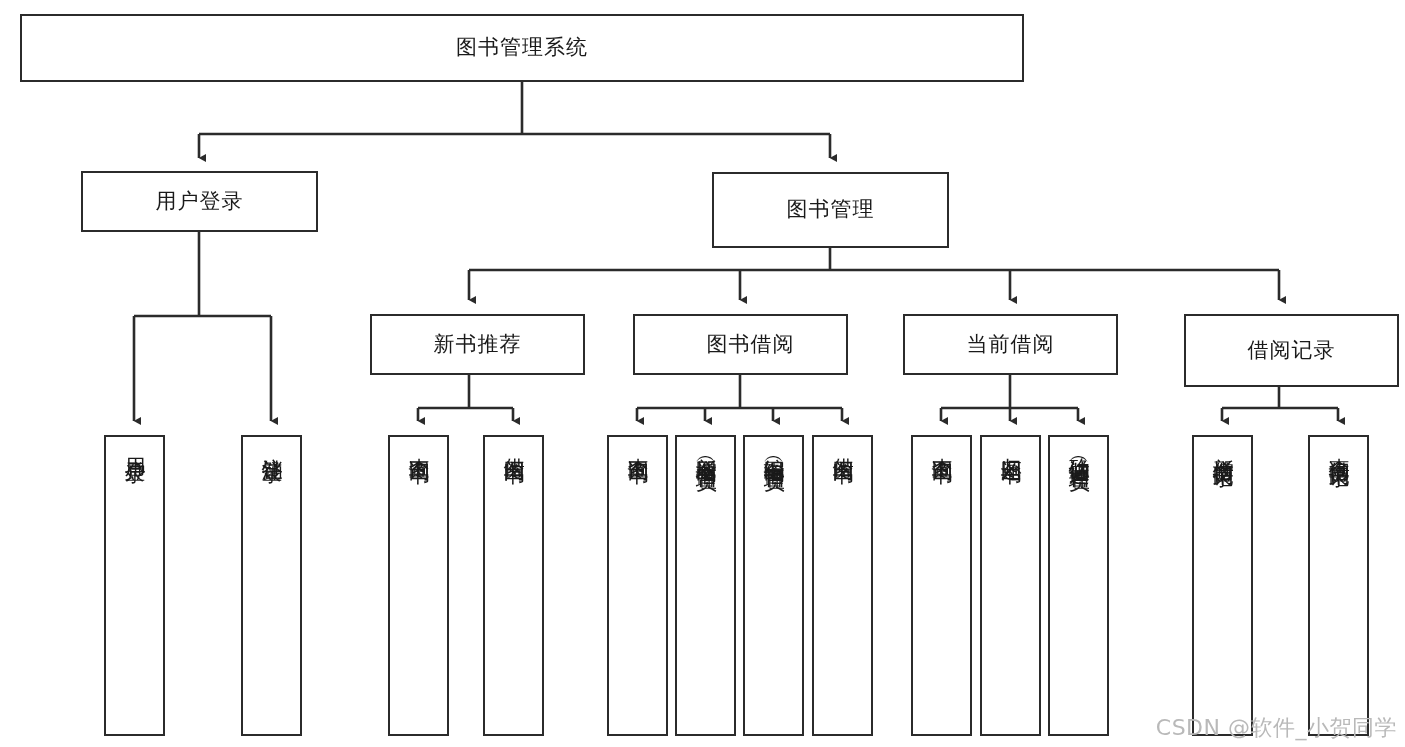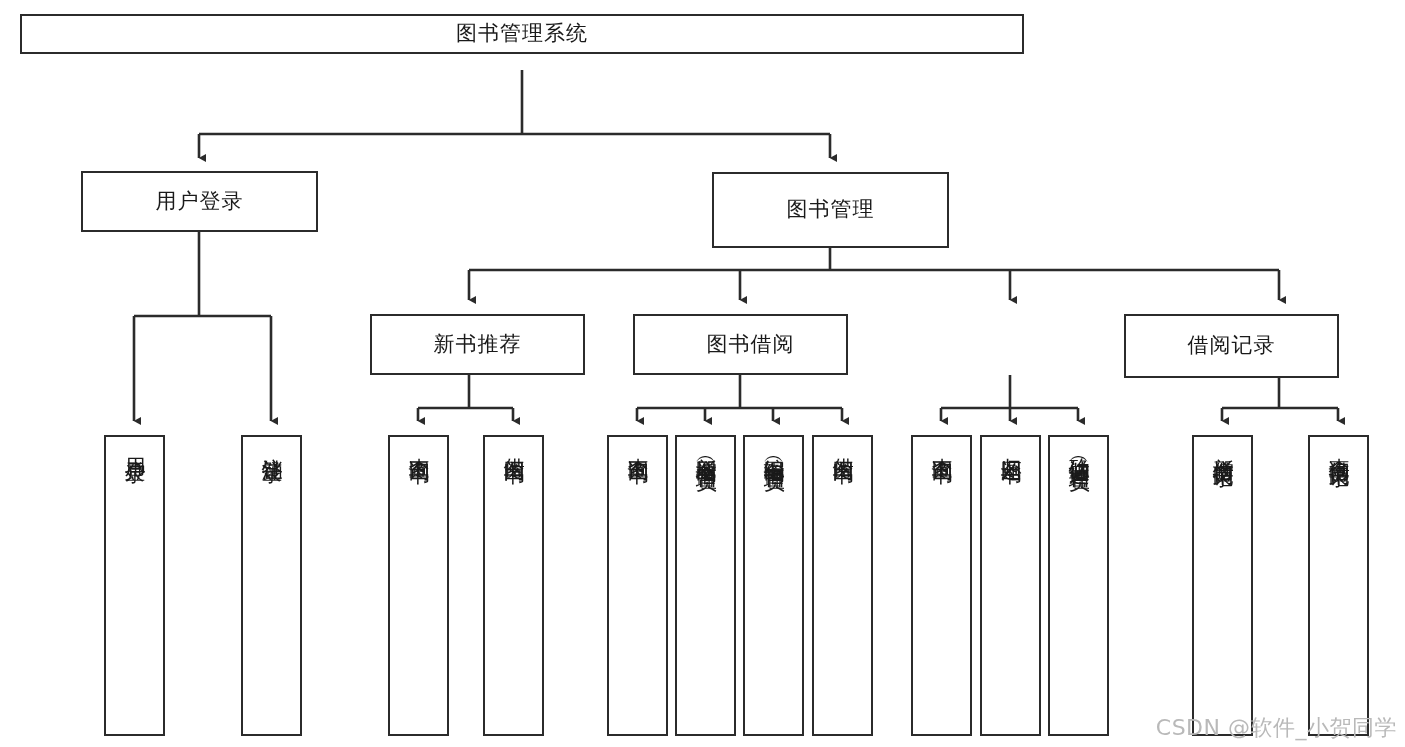--- a/index.html
+++ b/index.html
@@ -115,42 +115,45 @@
       <path d="M 1010 408 L 1010 421" marker-end="url(#arrow)"></path>
       <path d="M 1078 408 L 1078 421" marker-end="url(#arrow)"></path>
 
       <path d="M 1279 375 L 1279 408"></path>
       <path d="M 1222 408 L 1338 408"></path>
       <path d="M 1222 408 L 1222 421" marker-end="url(#arrow)"></path>
       <path d="M 1338 408 L 1338 421" marker-end="url(#arrow)"></path>
     </g>
   </svg>
 
-  <div class="node horizontal" style="left:20px; top:14px; width:1004px; height:40px;">
+  <div class="node horizontal" style="left:20px; top:14px; width:1004px; height:68px;">
     <span>图书管理系统</span>
   </div>
 
   <div class="node horizontal" style="left:81px; top:171px; width:237px; height:61px;">
     <span>用户登录</span>
   </div>
 
   <div class="node horizontal" style="left:712px; top:172px; width:237px; height:76px;">
     <span>图书管理</span>
   </div>
 
   <div class="node horizontal" style="left:362px; top:314px; width:215px; height:61px;margin-left:8px;">
     <span>新书推荐</span>
   </div>
 
   <div class="node horizontal" style="left:633px; top:314px; width:215px; height:61px;padding-left:20px;">
     <span>图书借阅</span>
   </div>
 
-
-  <div class="node horizontal" style="left:1124px; top:314px; width:215px; height:64px;">
+  <div class="node horizontal" style="left:903px; top:314px; width:215px; height:61px;">
+    <span>当前借阅</span>
+  </div>
+
+  <div class="node horizontal" style="left:1184px; top:314px; width:215px; height:73px;">
     <span>借阅记录</span>
   </div>
 
   <div class="node vertical" style="left:104px; top:435px; width:61px; height:301px;">
     <span class="vlabel">用户登录</span>
   </div>
 
   <div class="node vertical" style="left:241px; top:435px; width:61px; height:301px;">
     <span class="vlabel">注销登录</span>
   </div>

